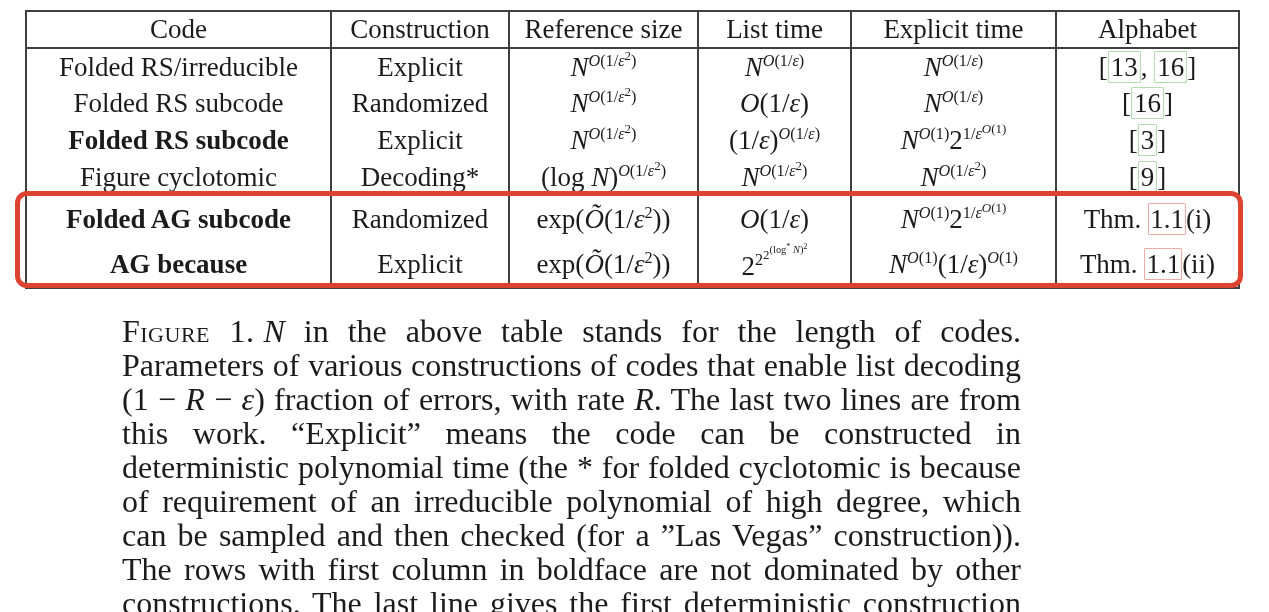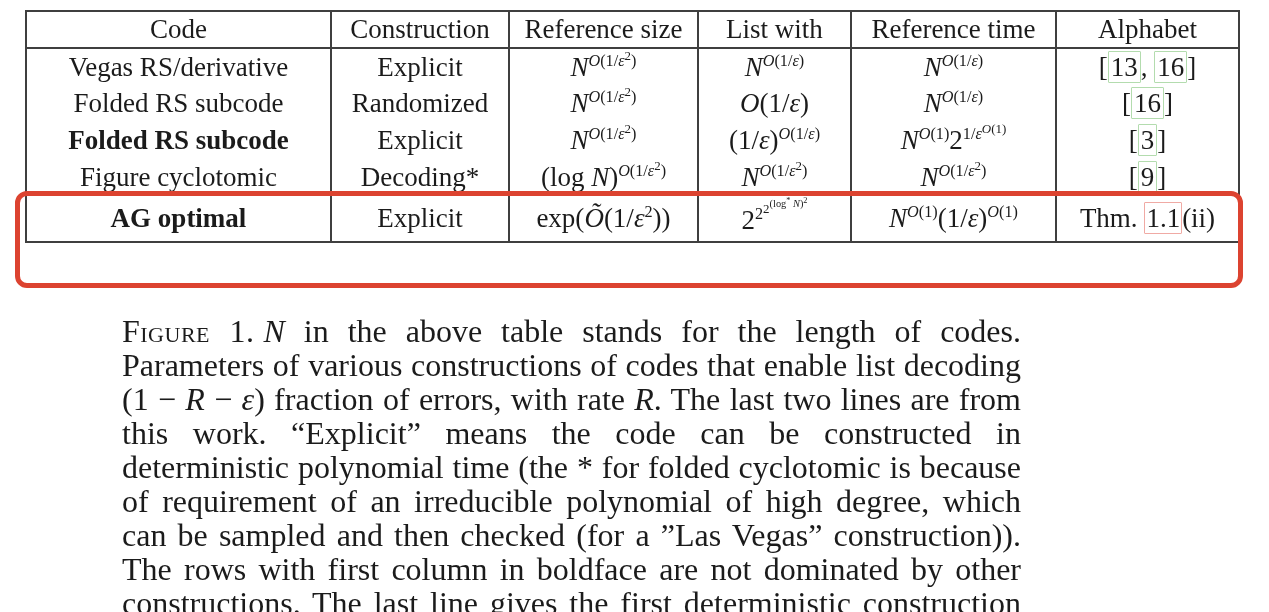--- a/index.html
+++ b/index.html
@@ -49,28 +49,28 @@
           <col style="width:189px">
         <col style="width:153px">
           <col style="width:205px">
           <col style="width:183px">
       </colgroup>
       <thead>
         <tr>
           <th>Code</th>
           <th>Construction</th>
           <th>Reference size</th>
-          <th>List with</th>
-          <th>Reference time</th>
+          <th>List time</th>
+          <th>Explicit time</th>
           <th>Alphabet</th>
         </tr>
       </thead>
       <tbody>
         <tr class="short">
-          <td class="code-cell">Vegas RS/derivative</td>
+          <td class="code-cell">Folded RS/irreducible</td>
           <td>Explicit</td>
           <td><i>N</i><sup><i>O</i>(1/<i>ε</i><sup>2</sup>)</sup></td>
           <td><i>N</i><sup><i>O</i>(1/<i>ε</i>)</sup></td>
           <td><i>N</i><sup><i>O</i>(1/<i>ε</i>)</sup></td>
           <td>[<span class="g">13</span>, <span class="g">16</span>]</td>
         </tr>
         <tr class="short">
           <td class="code-cell">Folded RS subcode</td>
           <td>Randomized</td>
           <td><i>N</i><sup><i>O</i>(1/<i>ε</i><sup>2</sup>)</sup></td>
@@ -88,21 +88,29 @@
         </tr>
         <tr class="short">
           <td class="code-cell">Figure cyclotomic</td>
           <td>Decoding*</td>
           <td>(log <i>N</i>)<sup><i>O</i>(1/<i>ε</i><sup>2</sup>)</sup></td>
           <td><i>N</i><sup><i>O</i>(1/<i>ε</i><sup>2</sup>)</sup></td>
           <td><i>N</i><sup><i>O</i>(1/<i>ε</i><sup>2</sup>)</sup></td>
           <td>[<span class="g">9</span>]</td>
         </tr>
         <tr class="tall">
-          <td class="code-cell boldcode">AG optimal</td>
+          <td class="code-cell boldcode">Folded AG subcode</td>
+          <td>Randomized</td>
+          <td>exp(<i>Õ</i>(1/<i>ε</i><sup>2</sup>))</td>
+          <td><i>O</i>(1/<i>ε</i>)</td>
+          <td><i>N</i><sup><i>O</i>(1)</sup>2<sup>1/<i>ε</i><sup><i>O</i>(1)</sup></sup></td>
+          <td>Thm. <span class="r">1.1</span>(i)</td>
+        </tr>
+        <tr class="tall">
+          <td class="code-cell boldcode">AG because</td>
           <td>Explicit</td>
           <td>exp(<i>Õ</i>(1/<i>ε</i><sup>2</sup>))</td>
           <td>2<sup>2<sup>2<sup>(log<sup>*</sup> <i>N</i>)<sup>2</sup></sup></sup></sup></td>
           <td><i>N</i><sup><i>O</i>(1)</sup>(1/<i>ε</i>)<sup><i>O</i>(1)</sup></td>
           <td>Thm. <span class="r">1.1</span>(ii)</td>
         </tr>
       </tbody>
     </table>
   </div>
 

